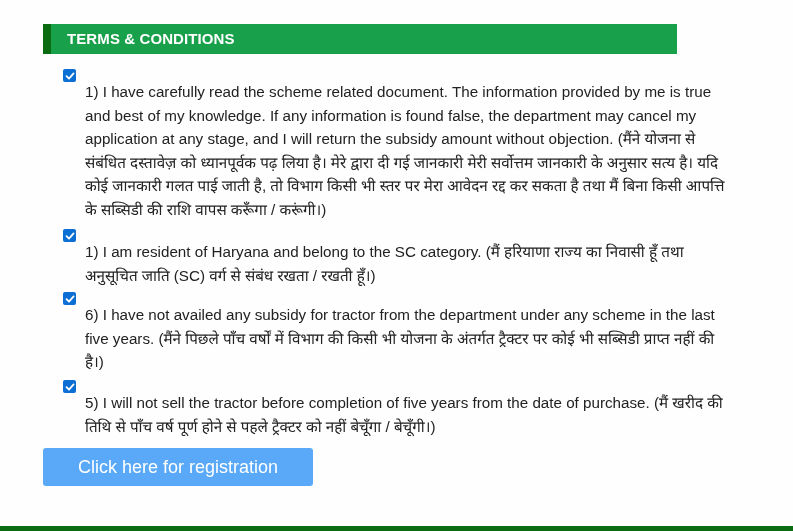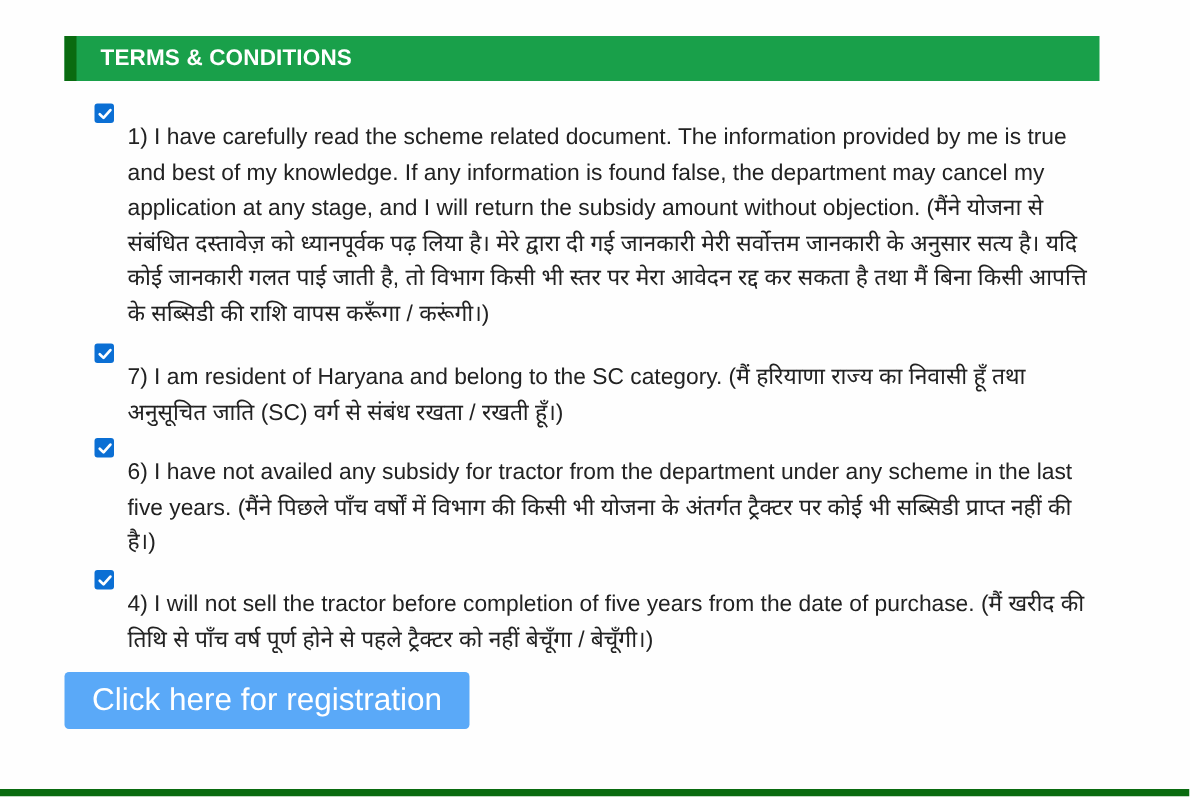--- a/index.html
+++ b/index.html
@@ -1,21 +1,21 @@
 <!DOCTYPE html>
 <html><head>
 <meta charset="utf-8">
 <style>
   html, body { margin:0; padding:0; }
   body {
     width:793px; height:531px; background:#fefefe; position:relative; overflow:hidden;
     font-family:"Liberation Sans", "DejaVu Sans", sans-serif; color:#222;
   }
   .header {
-    position:absolute; left:43px; top:24px; width:690px; height:30px;
+    position:absolute; left:43px; top:24px; width:634px; height:30px;
     background:#19a04a; border-left:8px solid #0a6b10; box-sizing:border-box;
   }
   .header-title {
     position:absolute; left:16px; top:6px; color:#fff; font-weight:bold; font-size:15px;
     letter-spacing:0.1px;
   }
   .term {
     position:absolute; left:63px; width:670px;
   }
   .cb {
@@ -23,21 +23,21 @@
     background:#0b6fd4; display:flex; align-items:center; justify-content:center;
   }
   .cb svg { width:10px; height:10px; }
   .term-text {
     position:absolute; left:22px; top:0; width:640px; font-size:15.2px; line-height:23.6px;
     color:#222;
     margin-top:16px;
   }
   .reg-btn {
     position:absolute; left:43px; top:448px; width:270px; height:38px;
-    background:#5aa9f8; border-radius:3px; color:#fff; font-size:21px;
+    background:#5aa9f8; border-radius:3px; color:#fff; font-size:18px;
     display:flex; align-items:center; justify-content:center; cursor:pointer;
   }
   .footer-bar {
     position:absolute; left:0; top:526px; width:793px; height:5px; background:#0a6b10;
   }
 </style>
 </head>
 <body>
 
 <div class="header">
@@ -52,36 +52,36 @@
   </span>
   <div class="term-text">1) I have carefully read the scheme related document. The information provided by me is true and best of my knowledge. If any information is found false, the department may cancel my application at any stage, and I will return the subsidy amount without objection. (मैंने योजना से संबंधित दस्तावेज़ को ध्यानपूर्वक पढ़ लिया है। मेरे द्वारा दी गई जानकारी मेरी सर्वोत्तम जानकारी के अनुसार सत्य है। यदि कोई जानकारी गलत पाई जाती है, तो विभाग किसी भी स्तर पर मेरा आवेदन रद्द कर सकता है तथा मैं बिना किसी आपत्ति के सब्सिडी की राशि वापस करूँगा / करूंगी।)</div>
 </div>
 
 <div class="term" style="top:224px;">
   <span class="cb">
     <svg viewBox="0 0 10 10">
         <path d="M1.5 5.2 L4 7.6 L8.6 2.4" stroke="#fff" stroke-width="1.8" fill="none" stroke-linecap="round" stroke-linejoin="round"></path>
       </svg>
   </span>
-  <div class="term-text">7) I am resident of Haryana and belong to the SC category. (मैं हरियाणा राज्य का निवासी हूँ तथा अनुसूचित जाति (SC) वर्ग से संबंध रखता / रखती हूँ।)</div>
+  <div class="term-text">1) I am resident of Haryana and belong to the SC category. (मैं हरियाणा राज्य का निवासी हूँ तथा अनुसूचित जाति (SC) वर्ग से संबंध रखता / रखती हूँ।)</div>
 </div>
 
 <div class="term" style="top:287px;">
   <span class="cb">
     <svg viewBox="0 0 10 10">
         <path d="M1.5 5.2 L4 7.6 L8.6 2.4" stroke="#fff" stroke-width="1.8" fill="none" stroke-linecap="round" stroke-linejoin="round"></path>
       </svg>
   </span>
   <div class="term-text">6) I have not availed any subsidy for tractor from the department under any scheme in the last five years. (मैंने पिछले पाँच वर्षों में विभाग की किसी भी योजना के अंतर्गत ट्रैक्टर पर कोई भी सब्सिडी प्राप्त नहीं की है।)</div>
 </div>
 
 <div class="term" style="top:375px;">
   <span class="cb">
     <svg viewBox="0 0 10 10">
         <path d="M1.5 5.2 L4 7.6 L8.6 2.4" stroke="#fff" stroke-width="1.8" fill="none" stroke-linecap="round" stroke-linejoin="round"></path>
       </svg>
   </span>
-  <div class="term-text">4) I will not sell the tractor before completion of five years from the date of purchase. (मैं खरीद की तिथि से पाँच वर्ष पूर्ण होने से पहले ट्रैक्टर को नहीं बेचूँगा / बेचूँगी।)</div>
+  <div class="term-text">5) I will not sell the tractor before completion of five years from the date of purchase. (मैं खरीद की तिथि से पाँच वर्ष पूर्ण होने से पहले ट्रैक्टर को नहीं बेचूँगा / बेचूँगी।)</div>
 </div>
 
 <div class="reg-btn">Click here for registration</div>
 
 <div class="footer-bar"></div>
 
 </body></html>

